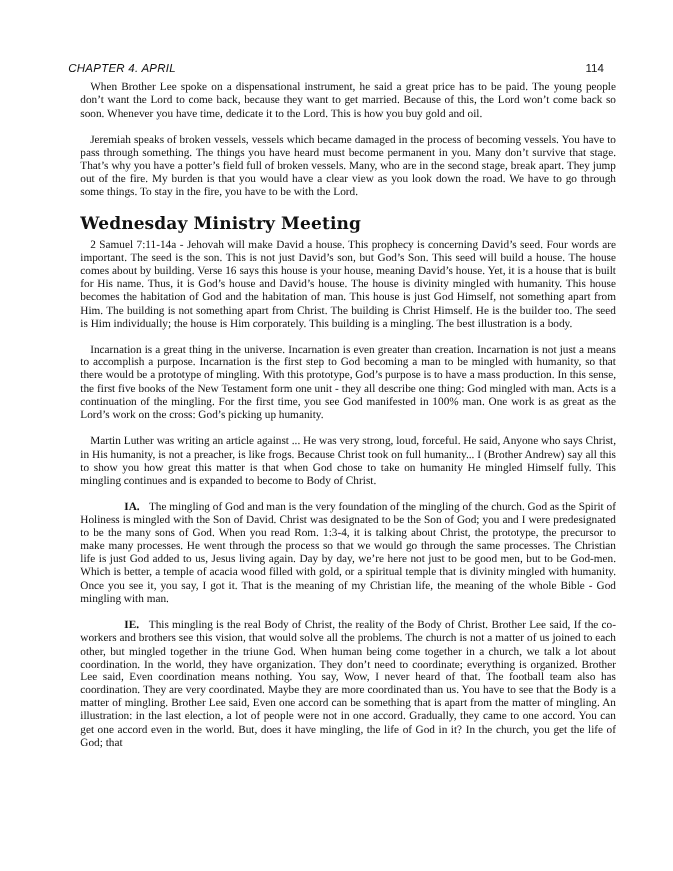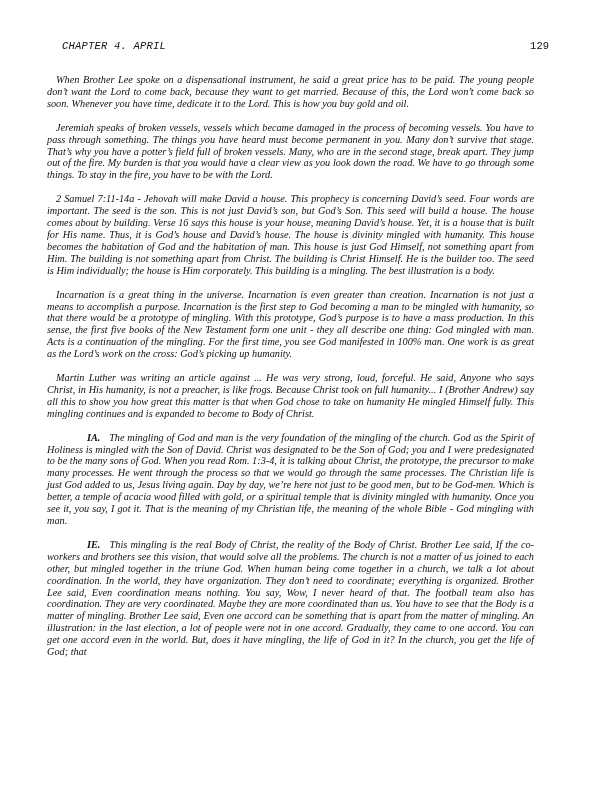--- a/index.html
+++ b/index.html
@@ -1,42 +1,43 @@
 <!DOCTYPE html>
 <html><head>
 <meta charset="utf-8">
 <style>
   html, body { margin: 0; padding: 0; background: #ffffff; }
   body { width: 612px; height: 792px; position: relative; overflow: hidden;
          font-family: "DejaVu Serif", "Liberation Serif", serif; color: #111; }
-  .header { position: absolute; top: 40px; left: 62px; width: 487px; height: 14px;
-            font-family: Liberation Mono, monospace; font-size: 10.5px; }
+  .header { position: absolute; top: 56px; left: 62px; width: 487px; height: 14px;
+            font-family: Liberation Sans, sans-serif; font-size: 10.5px; }
   .chapter { position: absolute; left: 0; top: 0; font-style: italic; letter-spacing: 0.2px; }
   .pageno { position: absolute; right: 0; top: 0; }
-  .body { position: absolute; top: 74px; left: 47px; width: 487px;
+  .body { position: absolute; top: 74px; left: 73px; width: 487px;
           font-family: "Liberation Serif", serif; font-size: 10.25px; line-height: 11.9px;
-          text-align: justify; font-style: italic; }
+          text-align: justify; }
   .para { margin: 0 0 12px 0; text-indent: 9px; }
   .para.noindent { text-indent: 0; }
   .heading { font-family: "DejaVu Serif", serif; font-weight: bold; font-size: 15.5px;
              margin: 16px 0 8px 0; letter-spacing: 0.1px; }
   .label { font-weight: bold; margin-right: 6px; margin-left: 40px; }
 </style>
 </head>
 <body>
 
 <div class="header">
   <span class="chapter">CHAPTER 4.  APRIL</span>
-  <span class="pageno">129</span>
+  <span class="pageno">114</span>
 </div>
 
 <div class="body">
   <p class="para">When Brother Lee spoke on a dispensational instrument, he said a great price has to be paid. The young people don’t want the Lord to come back, because they want to get married. Because of this, the Lord won’t come back so soon. Whenever you have time, dedicate it to the Lord. This is how you buy gold and oil.</p>
   <p class="para">Jeremiah speaks of broken vessels, vessels which became damaged in the process of becoming vessels. You have to pass through something. The things you have heard must become permanent in you. Many don’t survive that stage. That’s why you have a potter’s field full of broken vessels. Many, who are in the second stage, break apart. They jump out of the fire. My burden is that you would have a clear view as you look down the road. We have to go through some things. To stay in the fire, you have to be with the Lord.</p>
 
+  <div class="heading">Wednesday Ministry Meeting</div>
 
   <p class="para">2 Samuel 7:11-14a - Jehovah will make David a house. This prophecy is concerning David’s seed. Four words are important. The seed is the son. This is not just David’s son, but God’s Son. This seed will build a house. The house comes about by building. Verse 16 says this house is your house, meaning David’s house. Yet, it is a house that is built for His name. Thus, it is God’s house and David’s house. The house is divinity mingled with humanity. This house becomes the habitation of God and the habitation of man. This house is just God Himself, not something apart from Him. The building is not something apart from Christ. The building is Christ Himself. He is the builder too. The seed is Him individually; the house is Him corporately. This building is a mingling. The best illustration is a body.</p>
   <p class="para">Incarnation is a great thing in the universe. Incarnation is even greater than creation. Incarnation is not just a means to accomplish a purpose. Incarnation is the first step to God becoming a man to be mingled with humanity, so that there would be a prototype of mingling. With this prototype, God’s purpose is to have a mass production. In this sense, the first five books of the New Testament form one unit - they all describe one thing: God mingled with man. Acts is a continuation of the mingling. For the first time, you see God manifested in 100% man. One work is as great as the Lord’s work on the cross: God’s picking up humanity.</p>
   <p class="para">Martin Luther was writing an article against ... He was very strong, loud, forceful. He said, Anyone who says Christ, in His humanity, is not a preacher, is like frogs. Because Christ took on full humanity... I (Brother Andrew) say all this to show you how great this matter is that when God chose to take on humanity He mingled Himself fully. This mingling continues and is expanded to become to Body of Christ.</p>
 
   <p class="para noindent">
     <span class="label">IA.</span>
     <span>The mingling of God and man is the very foundation of the mingling of the church. God as the Spirit of Holiness is mingled with the Son of David. Christ was designated to be the Son of God; you and I were predesignated to be the many sons of God. When you read Rom. 1:3-4, it is talking about Christ, the prototype, the precursor to make many processes. He went through the process so that we would go through the same processes. The Christian life is just God added to us, Jesus living again. Day by day, we’re here not just to be good men, but to be God-men. Which is better, a temple of acacia wood filled with gold, or a spiritual temple that is divinity mingled with humanity. Once you see it, you say, I got it. That is the meaning of my Christian life, the meaning of the whole Bible - God mingling with man.</span>
   </p>
   <p class="para noindent">

